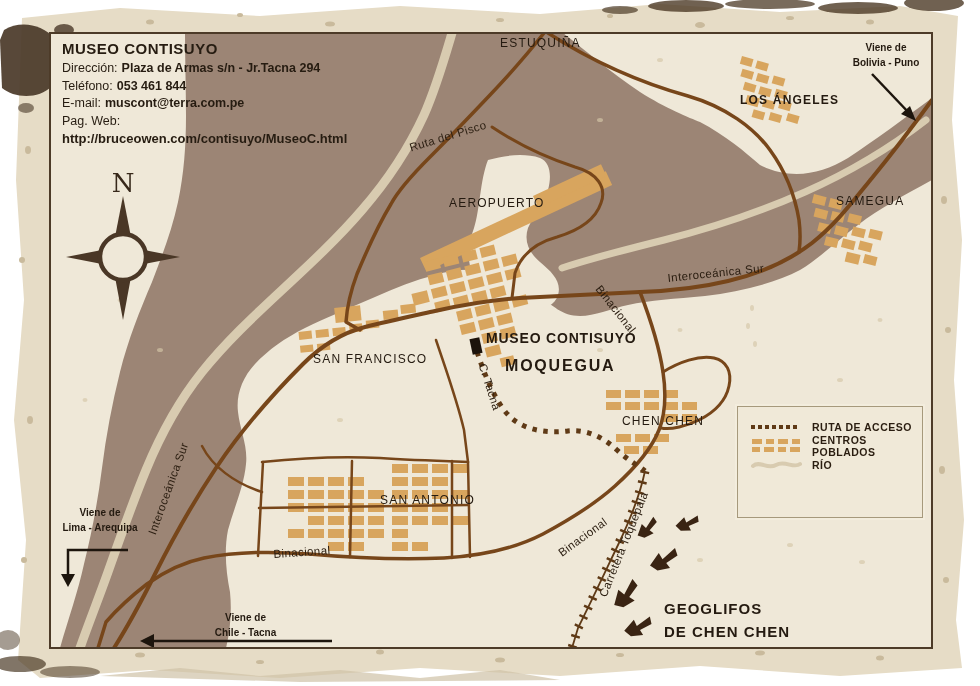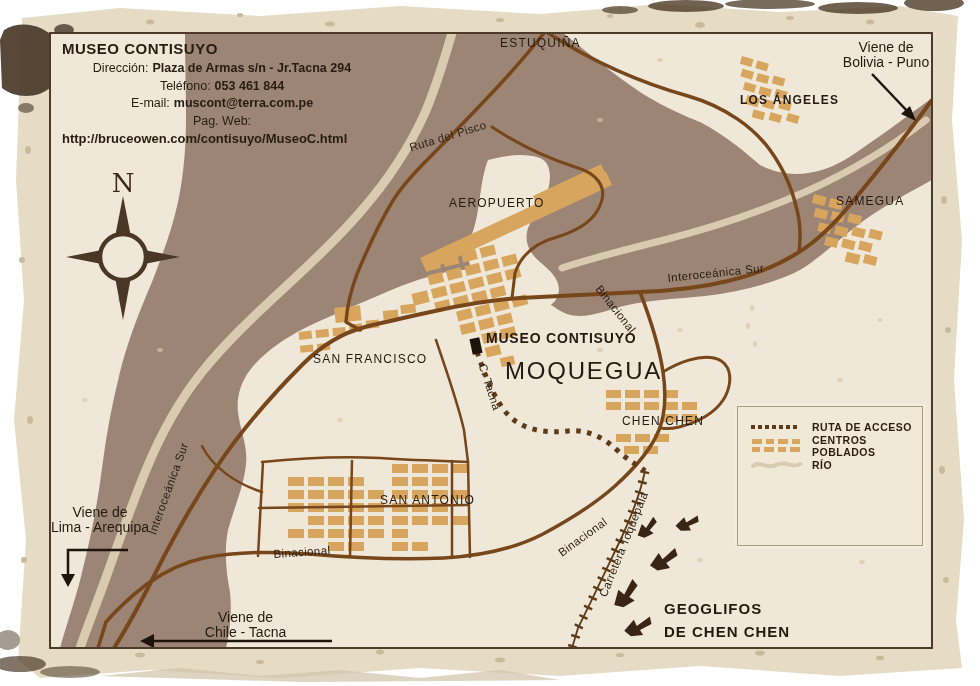--- a/index.html
+++ b/index.html
@@ -2,33 +2,33 @@
 <html><head>
 <meta charset="utf-8">
 <style>
   html,body{margin:0;padding:0;background:#fff;}
   .stage{position:relative;width:980px;height:686px;background:#ffffff;overflow:hidden;
          font-family:"Liberation Sans",sans-serif;color:#261c11;}
   svg.art{position:absolute;left:0;top:0;}
   .lbl{position:absolute;white-space:nowrap;color:#241a10;}
   .place{font-size:12px;letter-spacing:1.2px;}
   .road-lbl{font-size:11.5px;letter-spacing:.4px;color:#2a1d10;}
-  .dir{font-size:14px;line-height:15px;text-align:center;font-weight:normal;}
+  .dir{font-size:10px;line-height:15px;text-align:center;font-weight:bold;}
   .big-title{font-weight:bold;font-size:15px;letter-spacing:1px;line-height:23px;}
-  .moquegua{font-weight:normal;font-size:24px;letter-spacing:1.8px;}
+  .moquegua{font-weight:bold;font-size:16px;letter-spacing:1.8px;}
   .museo-city{font-weight:bold;font-size:14px;letter-spacing:.8px;}
   .compass-n{font-family:"DejaVu Serif",serif;font-size:26px;color:#37281a;text-align:center;}
 
   .infobox{position:absolute;left:62px;top:40px;width:320px;}
   .ib-title{font-weight:bold;font-size:15px;letter-spacing:.5px;margin-bottom:3px;}
-  .ib-line{font-size:12.5px;line-height:17.5px;text-align:center;}
+  .ib-line{font-size:12.5px;line-height:17.5px;}
   .ib-line b{margin-left:4px;}
   .ib-url{font-size:13px;font-weight:bold;line-height:18px;}
 
-  .legendbox{position:absolute;left:737px;top:406px;width:186px;height:140px;
+  .legendbox{position:absolute;left:737px;top:406px;width:186px;height:112px;
              background:#f0e9d8;border:1px solid #a6997c;box-shadow:0 0 0 2px #f3eddd;
              padding:11px 10px 8px 12px;box-sizing:border-box;}
   .lg-row{display:flex;align-items:center;gap:10px;height:18px;margin-bottom:1px;}
   .lg-swatch{width:52px;flex:0 0 52px;height:18px;}
   .lg-label{font-size:10.5px;font-weight:bold;letter-spacing:.5px;color:#2a1d10;}
 </style>
 </head>
 <body>
 
 <div class="stage">

